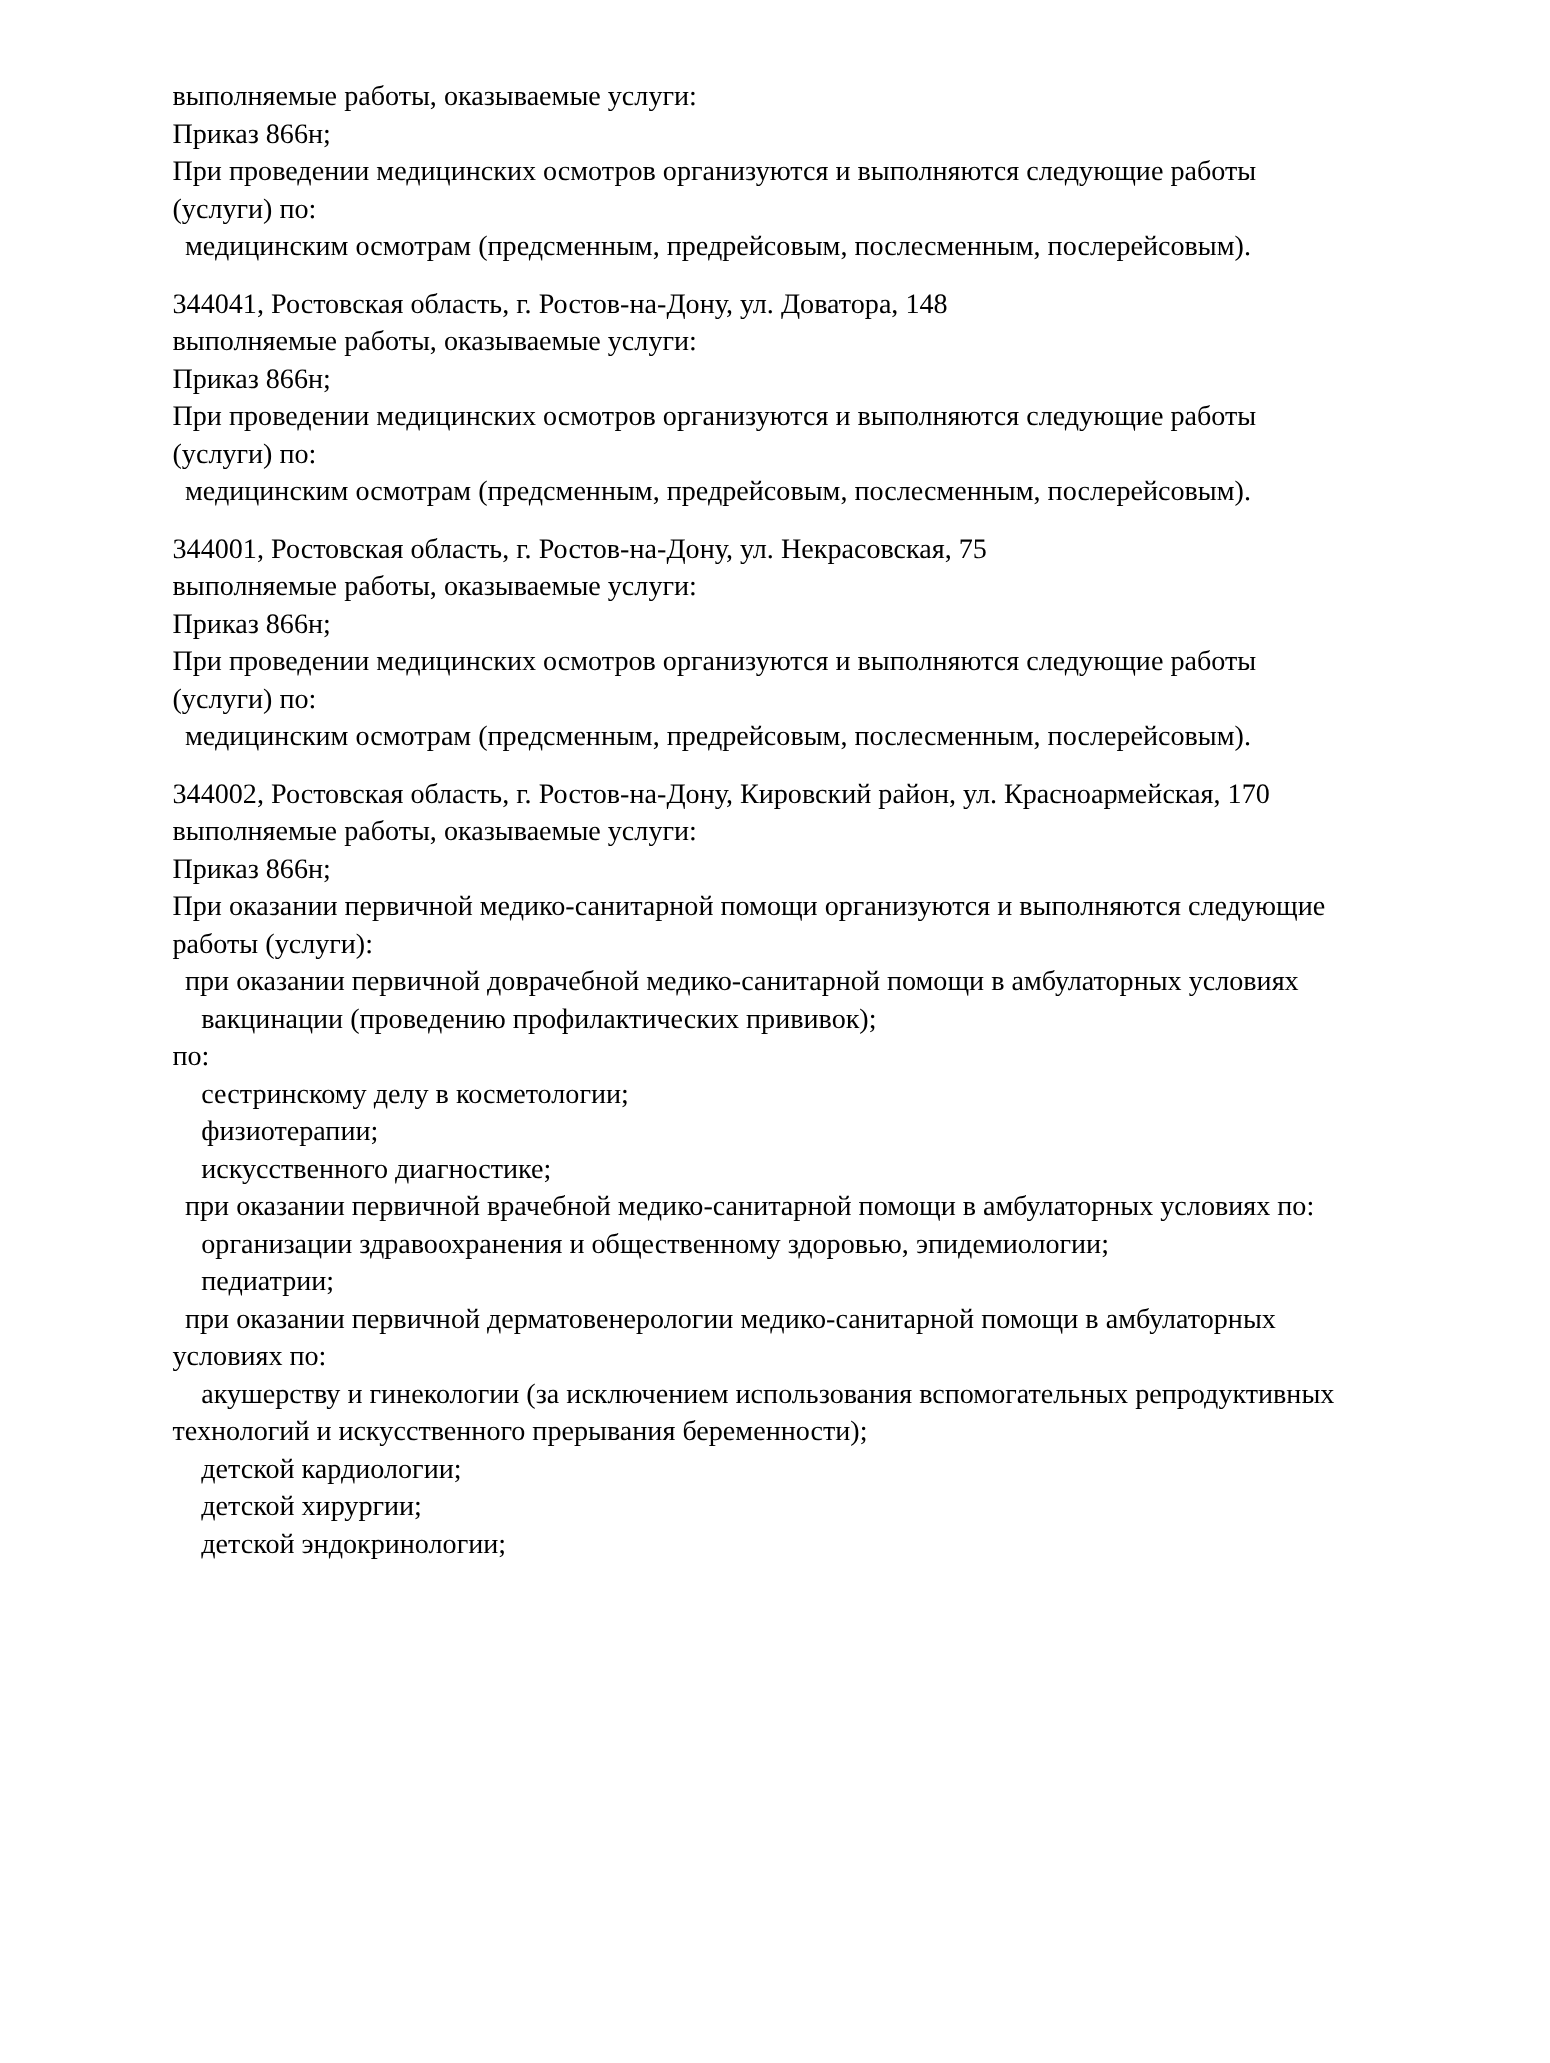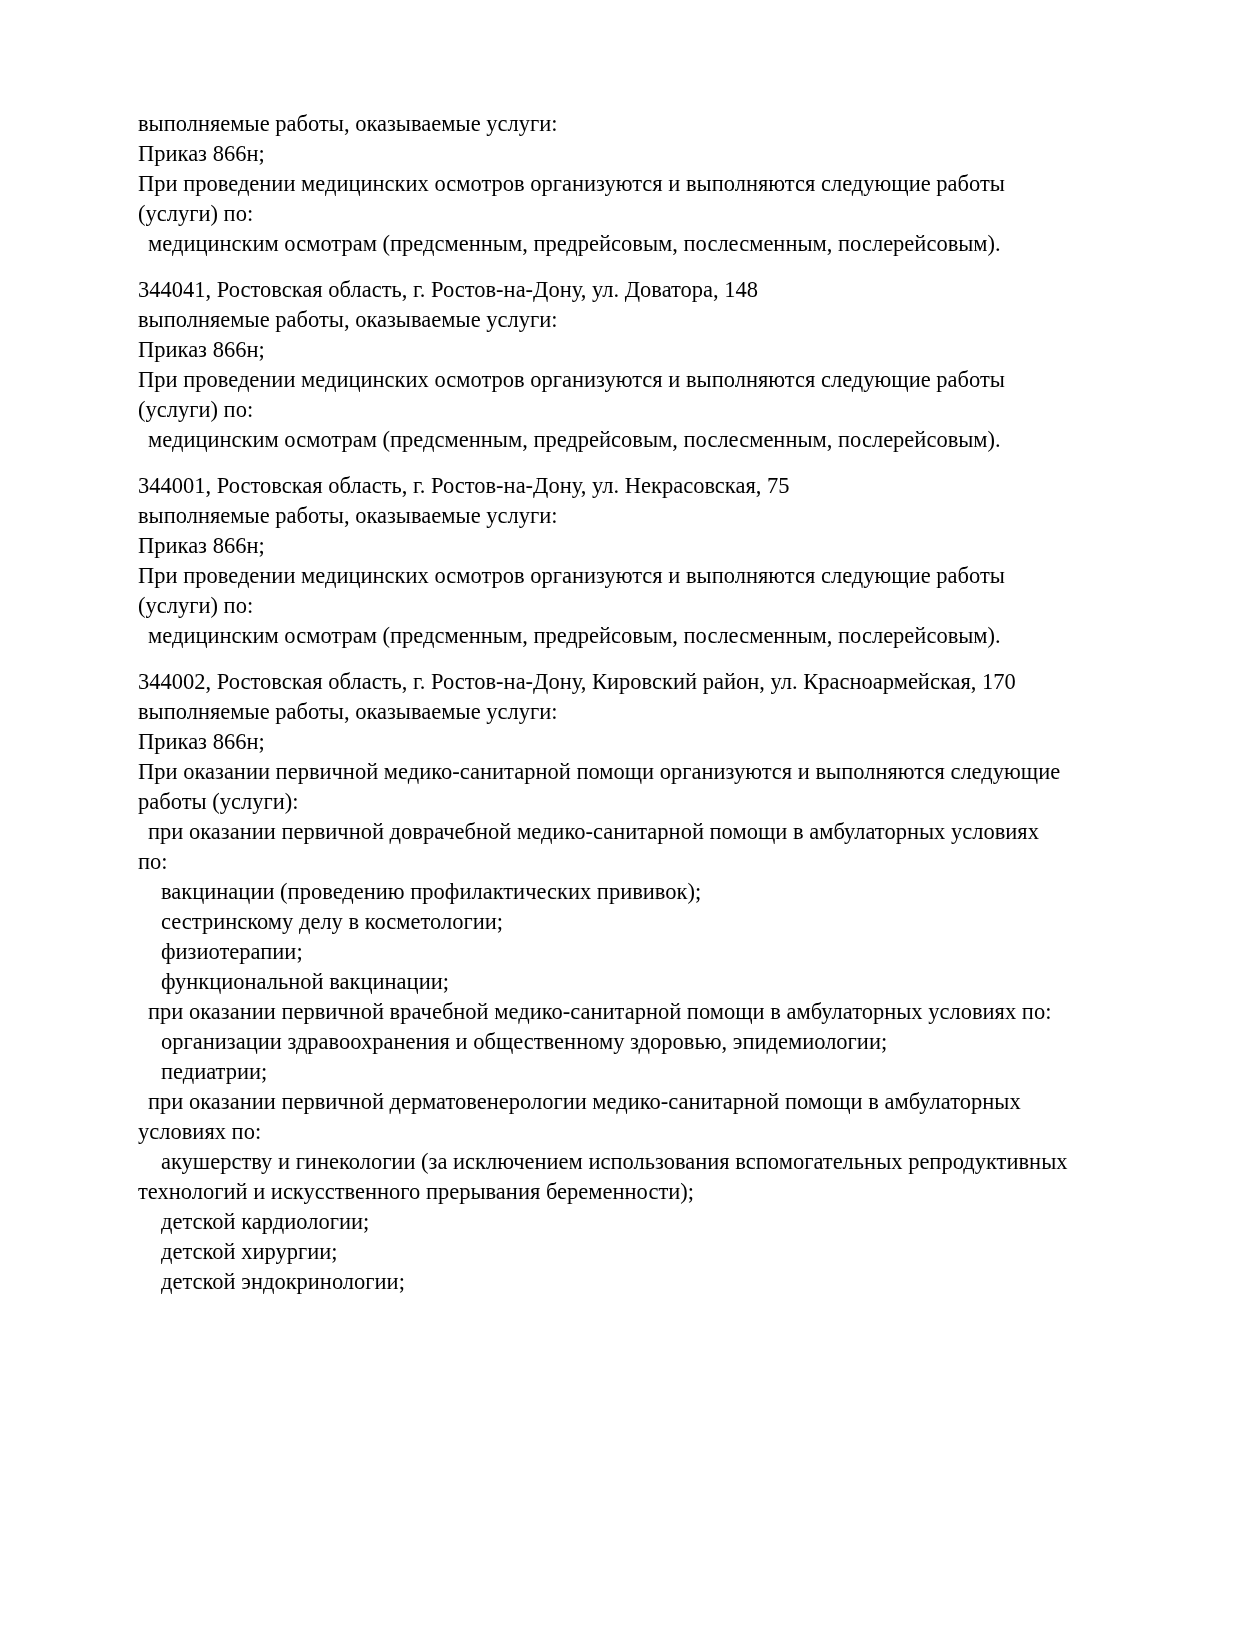--- a/index.html
+++ b/index.html
@@ -11,21 +11,21 @@
     position: relative;
     width: 1132px;
     height: 1650px;
     background: #ffffff;
     overflow: hidden;
     font-family: "Liberation Serif", "DejaVu Serif", serif;
     font-size: 22.5px;
     line-height: 30px;
     color: #000000;
     box-sizing: border-box;
-    padding: 109px 50px 0 138px;
+    padding: 62px 50px 0 138px;
   }
   .block { margin: 0; }
   .block + .block { margin-top: 16px; }
   .line {
     white-space: pre;
     height: 30px;
   }
   .ind-0 { padding-left: 0; }
   .ind-1 { padding-left: 10px; }
   .ind-2 { padding-left: 23px; }
@@ -58,25 +58,25 @@
         <div class="line ind-0">(услуги) по:</div>
         <div class="line ind-1">медицинским осмотрам (предсменным, предрейсовым, послесменным, послерейсовым).</div>
       </div>
       <div class="block">
         <div class="line ind-0">344002, Ростовская область, г. Ростов-на-Дону, Кировский район, ул. Красноармейская, 170</div>
         <div class="line ind-0">выполняемые работы, оказываемые услуги:</div>
         <div class="line ind-0">Приказ 866н;</div>
         <div class="line ind-0">При оказании первичной медико-санитарной помощи организуются и выполняются следующие</div>
         <div class="line ind-0">работы (услуги):</div>
         <div class="line ind-1">при оказании первичной доврачебной медико-санитарной помощи в амбулаторных условиях</div>
+        <div class="line ind-2">вакцинации (проведению профилактических прививок);</div>
         <div class="line ind-0">по:</div>
-        <div class="line ind-2">вакцинации (проведению профилактических прививок);</div>
         <div class="line ind-2">сестринскому делу в косметологии;</div>
         <div class="line ind-2">физиотерапии;</div>
-        <div class="line ind-2">функциональной вакцинации;</div>
+        <div class="line ind-2">искусственного диагностике;</div>
         <div class="line ind-1">при оказании первичной врачебной медико-санитарной помощи в амбулаторных условиях по:</div>
         <div class="line ind-2">организации здравоохранения и общественному здоровью, эпидемиологии;</div>
         <div class="line ind-2">педиатрии;</div>
         <div class="line ind-1">при оказании первичной дерматовенерологии медико-санитарной помощи в амбулаторных</div>
         <div class="line ind-0">условиях по:</div>
         <div class="line ind-2">акушерству и гинекологии (за исключением использования вспомогательных репродуктивных</div>
         <div class="line ind-0">технологий и искусственного прерывания беременности);</div>
         <div class="line ind-2">детской кардиологии;</div>
         <div class="line ind-2">детской хирургии;</div>
         <div class="line ind-2">детской эндокринологии;</div>

